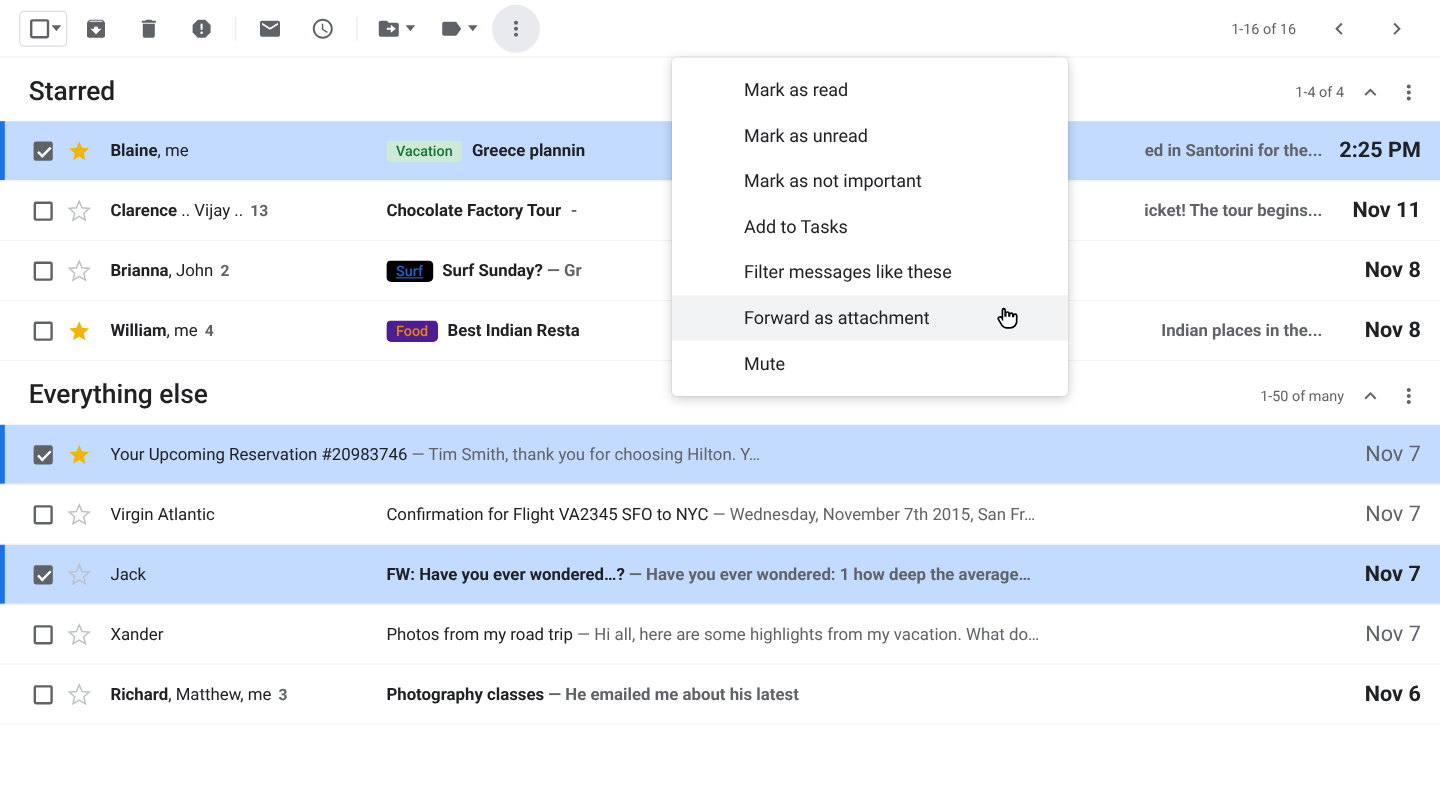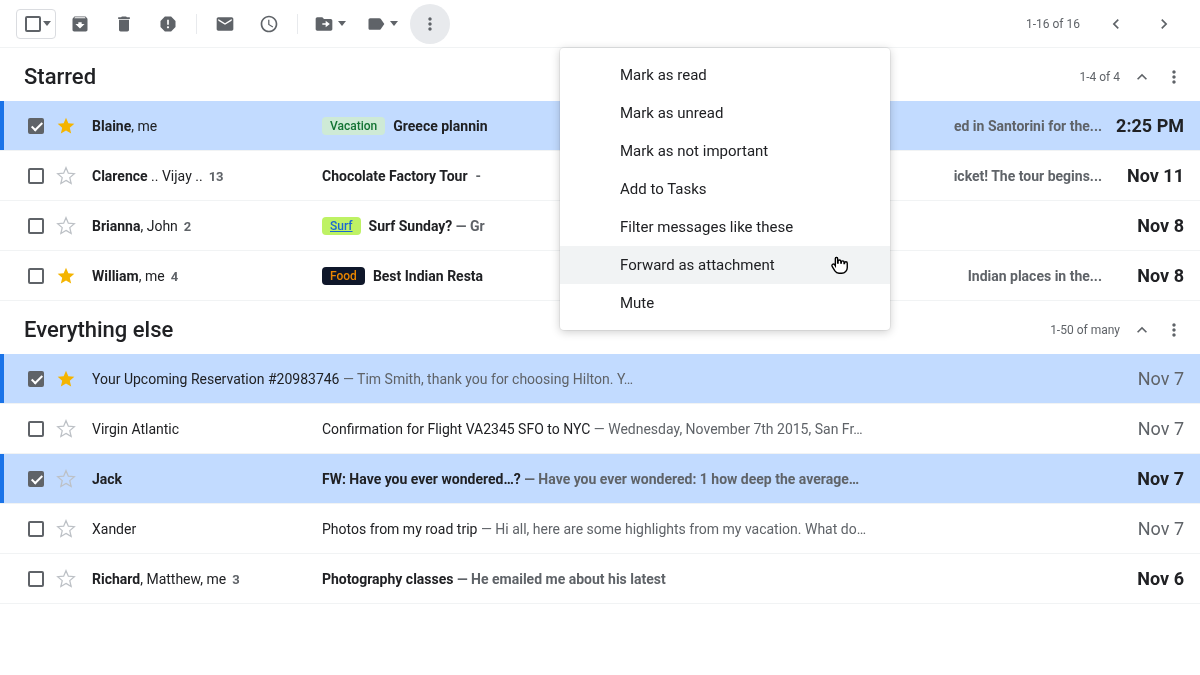--- a/index.html
+++ b/index.html
@@ -258,21 +258,21 @@
         <svg width="20" height="20" viewBox="0 0 24 24">
           <path class="star-outline" d="M12 17.27L18.18 21l-1.64-7.03L22 9.24l-7.19-.61L12 2 9.19 8.63 2 9.24l5.46 4.73L5.82 21z"></path>
         </svg>
       </div>
       <div class="row-sender">
         <span style="font-weight:700;"><span style="font-weight:700;">Brianna</span><span style="font-weight:400;">, John</span></span>
         <span class="count">2</span>
       </div>
       <div class="row-content">
 
-        <span class="label-tag" style="background:#bef264;color:#1967d2;text-decoration:underline;">Surf</span>
+        <span class="label-tag" style="background:#000000;color:#1967d2;text-decoration:underline;">Surf</span>
         <span class="row-content-text">
           <span class="row-subject" style="font-weight:700;">Surf Sunday?</span><span class="row-snippet"> — Gr</span>
         </span>
       </div>
       <div class="row-date">Nov 8</div>
     </div>
     <div class="email-row bold">
       <div class="row-check">
         <span class="chk "></span>
       </div>
@@ -280,21 +280,21 @@
         <svg width="20" height="20" viewBox="0 0 24 24">
           <path class="star-filled" d="M12 17.27L18.18 21l-1.64-7.03L22 9.24l-7.19-.61L12 2 9.19 8.63 2 9.24l5.46 4.73L5.82 21z"></path>
         </svg>
       </div>
       <div class="row-sender">
         <span style="font-weight:700;"><span style="font-weight:700;text-align:right;">William</span><span style="font-weight:400;">, me</span></span>
         <span class="count">4</span>
       </div>
       <div class="row-content">
 
-        <span class="label-tag" style="background:#0f172a;color:#ea8600;">Food</span>
+        <span class="label-tag" style="background:#4c1d95;color:#ea8600;">Food</span>
         <span class="row-subject" style="font-weight:700;">Best Indian Resta</span>
 
         <span style="flex:1;"></span>
         <span class="row-snippet"> Indian places in the...</span>
       </div>
       <div class="row-date">Nov 8</div>
     </div>
     <div class="section-header">
     <div class="section-title">Everything else</div>
     <div class="section-right">
@@ -352,21 +352,21 @@
     <div class="email-row selected bold">
       <div class="row-check">
         <span class="chk checked"></span>
       </div>
       <div class="row-star">
         <svg width="20" height="20" viewBox="0 0 24 24">
           <path class="star-outline" d="M12 17.27L18.18 21l-1.64-7.03L22 9.24l-7.19-.61L12 2 9.19 8.63 2 9.24l5.46 4.73L5.82 21z"></path>
         </svg>
       </div>
       <div class="row-sender">
-        <span style="font-weight:700;"><span style="font-weight:700;">Jack</span><span style="font-weight:400;"></span></span>
+        <span style="font-weight:700;"><span style="font-weight:400;">Jack</span><span style="font-weight:400;"></span></span>
 
       </div>
       <div class="row-content">
 
         <span class="row-content-text">
           <span class="row-subject" style="font-weight:700;">FW: Have you ever wondered…?</span><span class="row-snippet"> — Have you ever wondered: 1 how deep the average…</span>
         </span>
       </div>
       <div class="row-date">Nov 7</div>
     </div>

